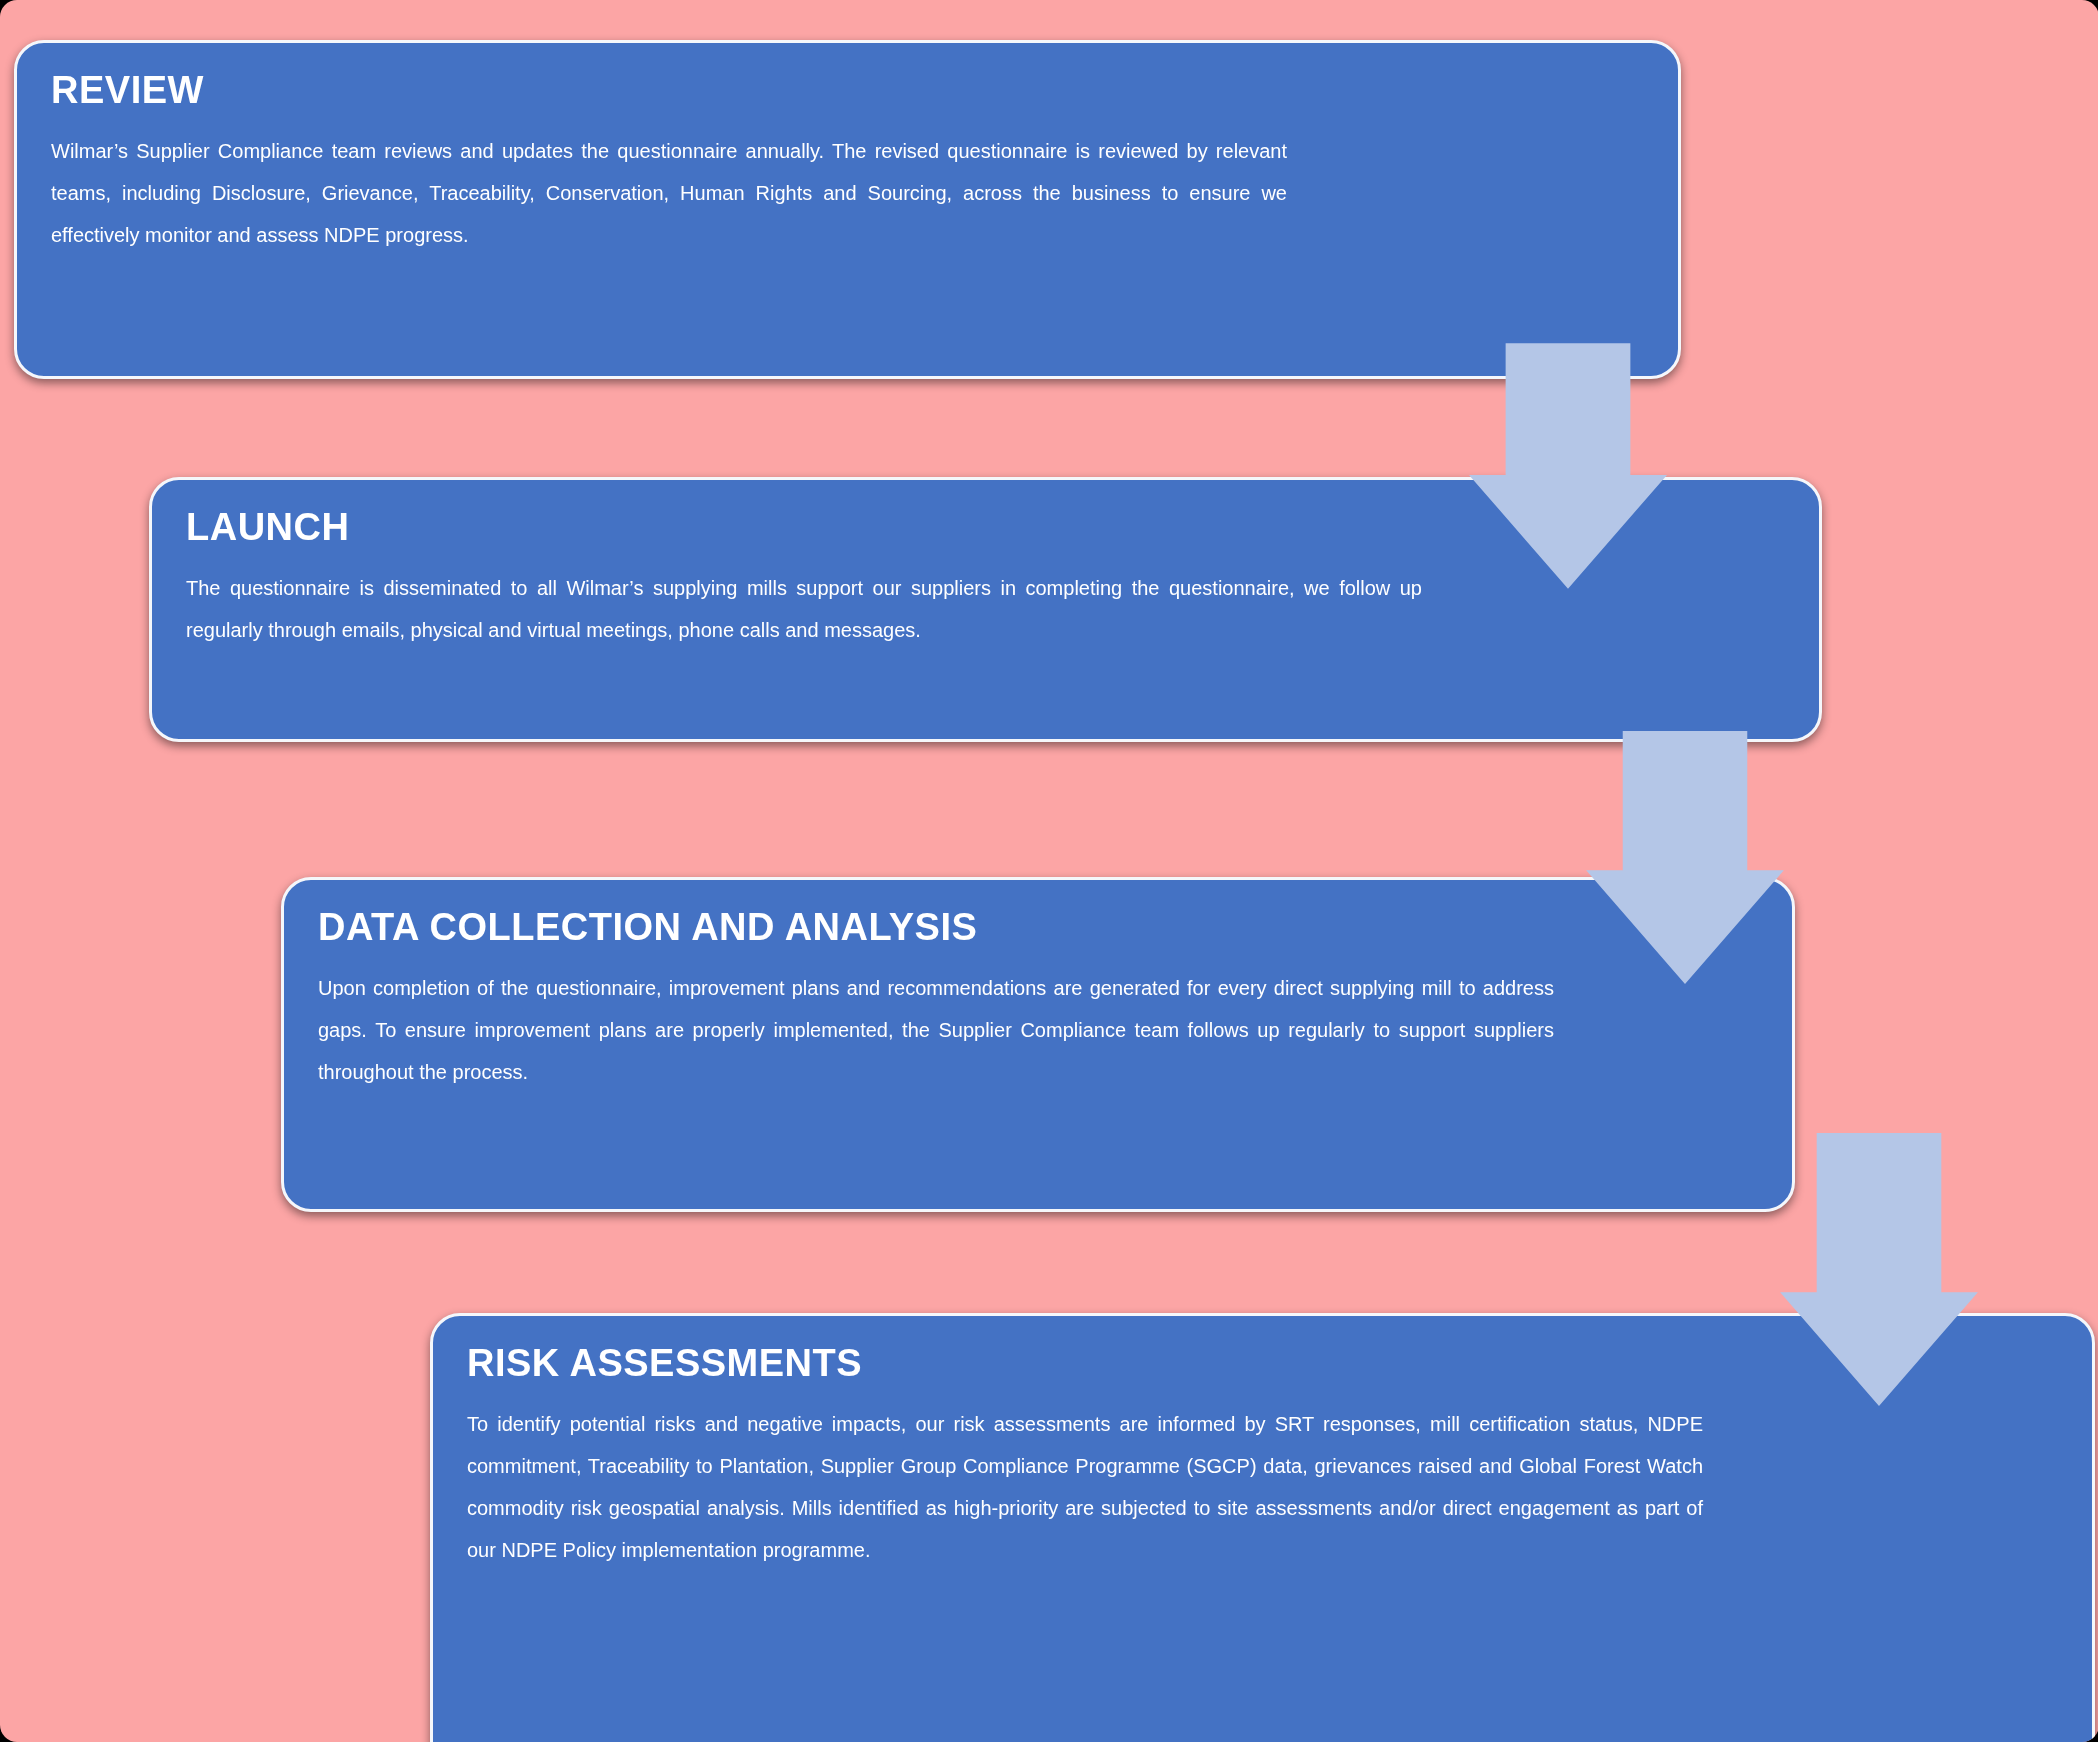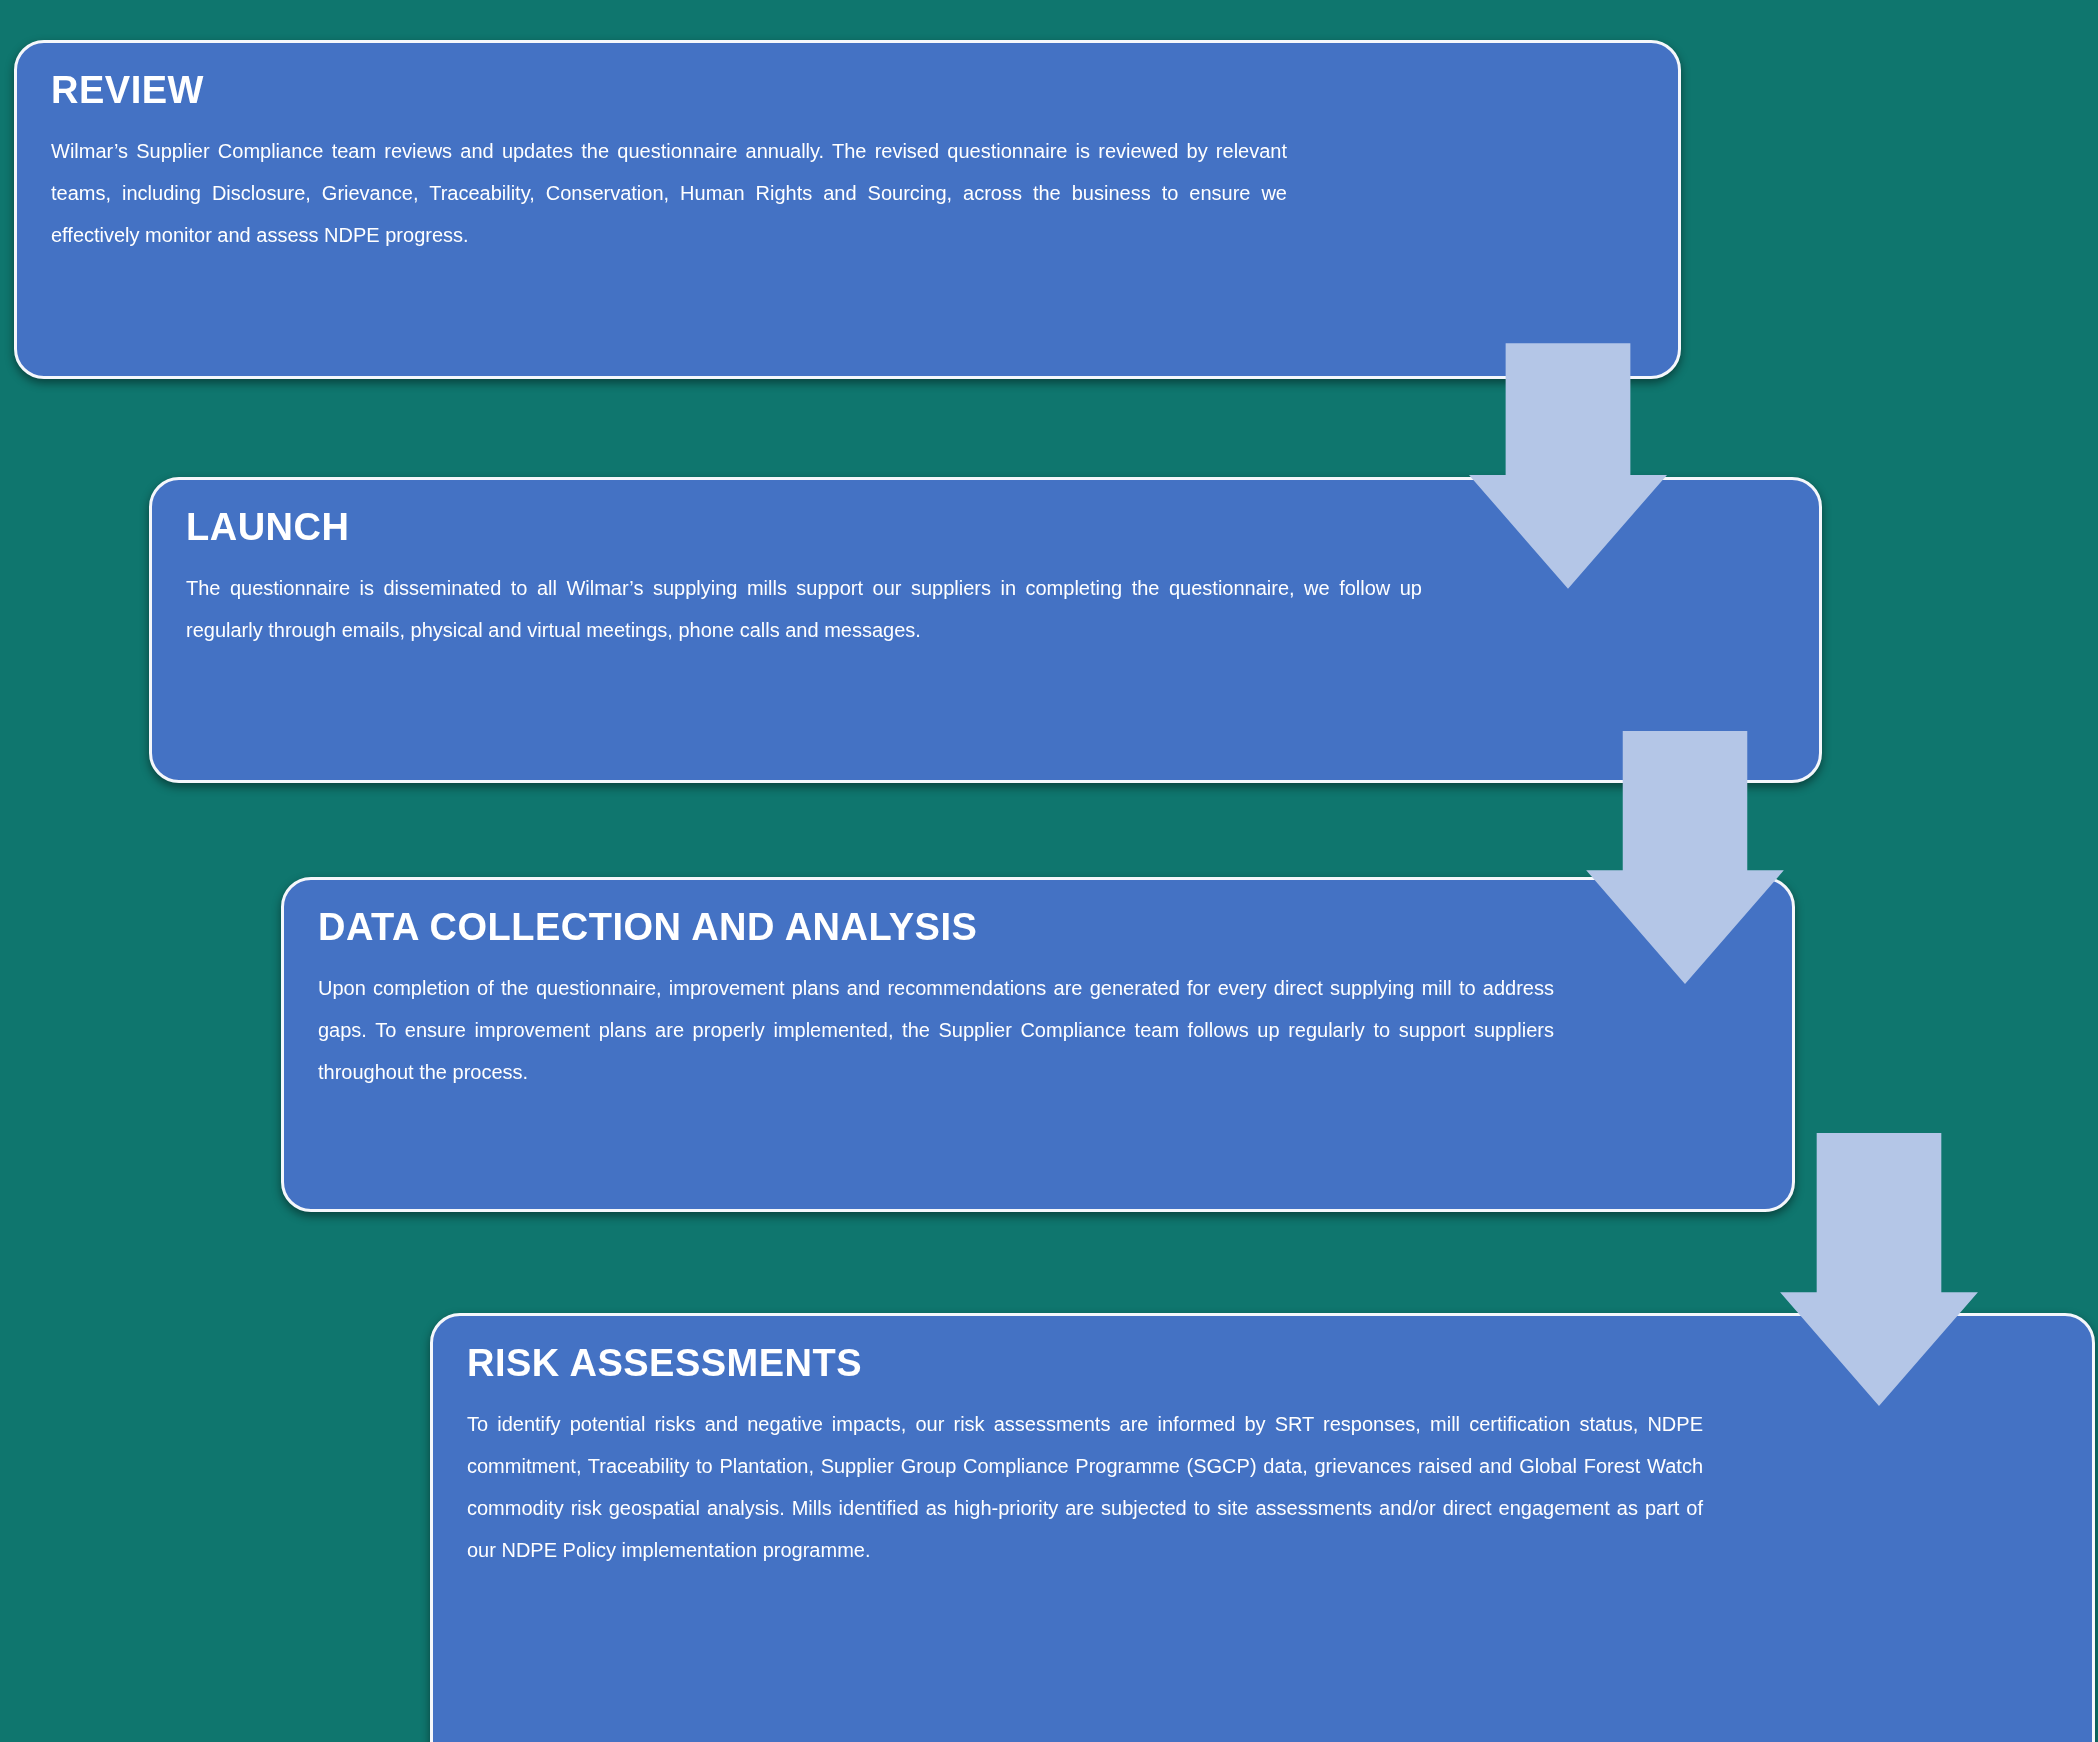--- a/index.html
+++ b/index.html
@@ -5,22 +5,23 @@
   html, body {
     margin: 0;
     padding: 0;
     background: #000000;
     font-family: "Liberation Sans", sans-serif;
   }
   #canvas {
     position: relative;
     width: 2099px;
     height: 1742px;
-    background: #0f766e;
+    background: #fca5a5;
     overflow: hidden;
+    border-radius: 17px;
   }
   .step-box {
     position: absolute;
     background: #4472c4;
     border: 3px solid #f5f7fb;
     border-radius: 30px;
     box-sizing: border-box;
     color: #ffffff;
     z-index: 2;
     box-shadow: 0 4px 10px rgba(0,0,0,0.45);
@@ -44,21 +45,21 @@
     max-width: 1236px;
   }
   .down-arrow {
     position: absolute;
     z-index: 3;
   }
   .down-arrow svg { display: block; }
 
   
   #box-review  { left: 14px;  top: 40px;   width: 1667px; height: 339px; }
-  #box-launch  { left: 149px; top: 477px;  width: 1673px; height: 306px; }
+  #box-launch  { left: 149px; top: 477px;  width: 1673px; height: 265px; }
   #box-data    { left: 281px; top: 877px;  width: 1514px; height: 335px; }
   #box-risk    { left: 430px; top: 1313px; width: 1665px; height: 508px; }
 
   
   #arrow-1 { left: 1469px; top: 343px;  width: 198px; height: 246px; }
   #arrow-2 { left: 1586px; top: 731px;  width: 198px; height: 253px; }
   #arrow-3 { left: 1780px; top: 1133px; width: 198px; height: 273px; }
 </style>
 </head>
 <body>

